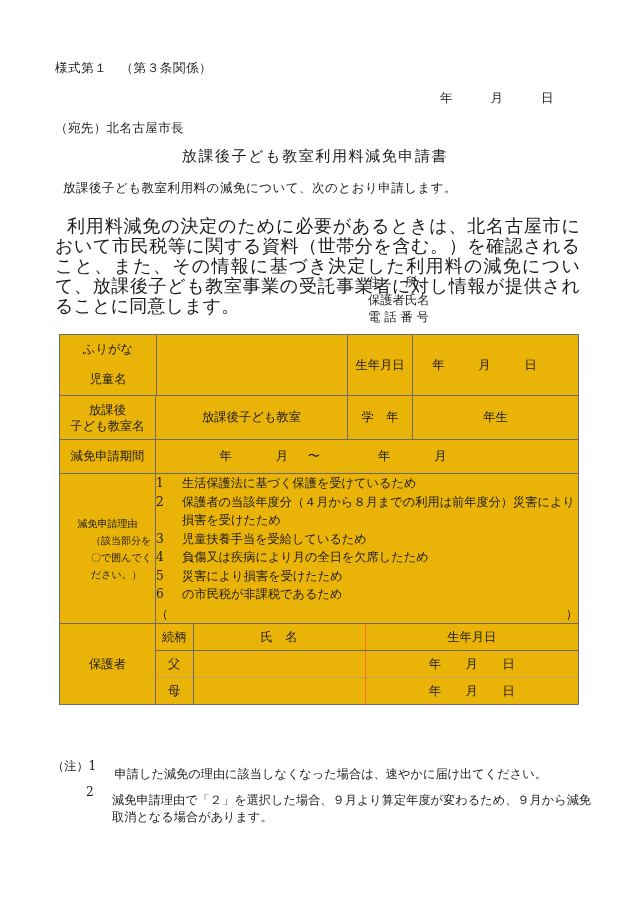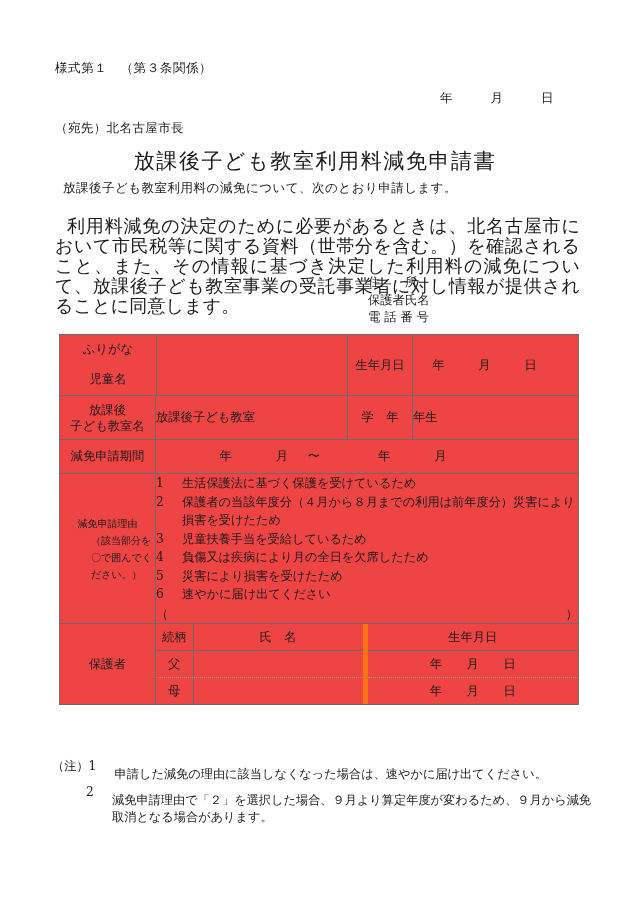--- a/index.html
+++ b/index.html
@@ -50,21 +50,21 @@
     font-size: 12.5px;
     letter-spacing: 0.4px;
     white-space: nowrap;
   }
   .doc-title {
     position: absolute;
     left: 0;
     top: 147px;
     width: 630px;
     text-align: center;
-    font-size: 21px;
+    font-size: 15px;
     letter-spacing: 1.6px;
     white-space: nowrap;
   }
 
   .lead {
     position: absolute;
     left: 63px;
     top: 180px;
     font-size: 12.5px;
     letter-spacing: 0.5px;
@@ -99,24 +99,24 @@
     top: 334px;
     width: 519px;
     border-collapse: collapse;
     table-layout: fixed;
     font-size: 12.3px;
   }
   .tbl td {
     border: 1px solid #6b6b6b;
     padding: 0;
     vertical-align: middle;
-    background: #ef4444;
+    background: #eab308;
   }
   .c { text-align: center; }
-  .r { text-align: left; }
+  .r { text-align: center; }
 
   .cell-pad { padding: 0 8px; }
 
   
   .split-top {
     height: 28px;
     line-height: 28px;
     border-bottom: 1px dotted #8a8a8a;
   }
   .split-bot {
@@ -181,21 +181,21 @@
     border-collapse: collapse;
     table-layout: fixed;
   }
   .gtbl td {
     border: none;
     height: 26px;
     line-height: 26px;
     text-align: center;
   }
   .gtbl .gcol1 { width: 37px; border-right: 1px solid #6b6b6b; }
-  .gtbl .gcol2 { border-right: 5px solid #f97316; }
+  .gtbl .gcol2 { border-right: 1px solid #f97316; }
   .gtbl tr.hdr td { border-bottom: 1px solid #6b6b6b; }
   .gtbl tr.mid td { border-bottom: 1px dotted #9a9a9a; }
 
   .notes {
     position: absolute;
     left: 52px;
     top: 758px;
     width: 540px;
     font-size: 12.2px;
     line-height: 17.5px;
@@ -317,21 +317,21 @@
           <div class="reason-item">
             <span class="reason-num">4</span>
             <span class="reason-txt">負傷又は疾病により月の全日を欠席したため</span>
           </div>
           <div class="reason-item">
             <span class="reason-num">5</span>
             <span class="reason-txt">災害により損害を受けたため</span>
           </div>
           <div class="reason-item">
             <span class="reason-num">6</span>
-            <span class="reason-txt">速やかに届け出てください</span>
+            <span class="reason-txt">の市民税が非課税であるため</span>
           </div>
           <div class="paren-line">
             <span>（</span>
             <span>）</span>
           </div>
         </td>
       </tr>
 
       <tr>
         <td class="c">保護者</td>

